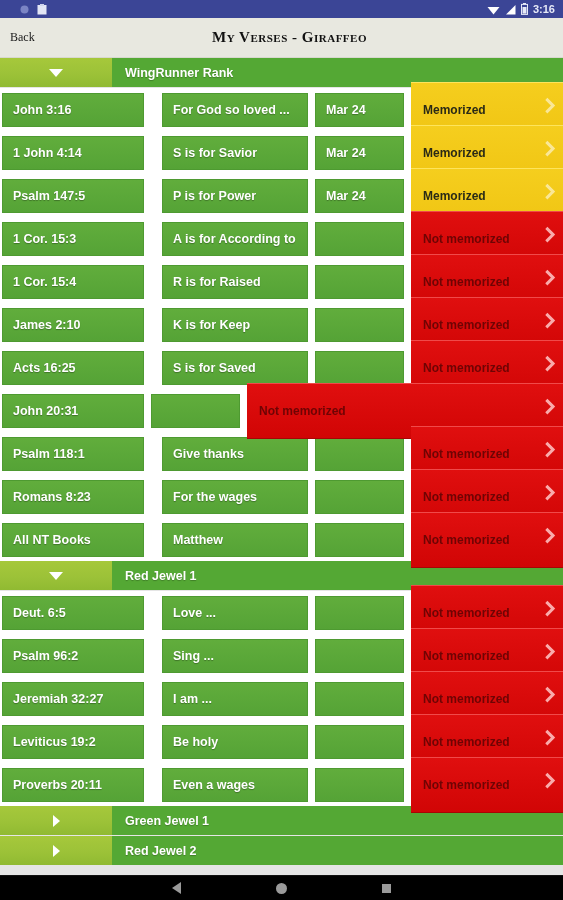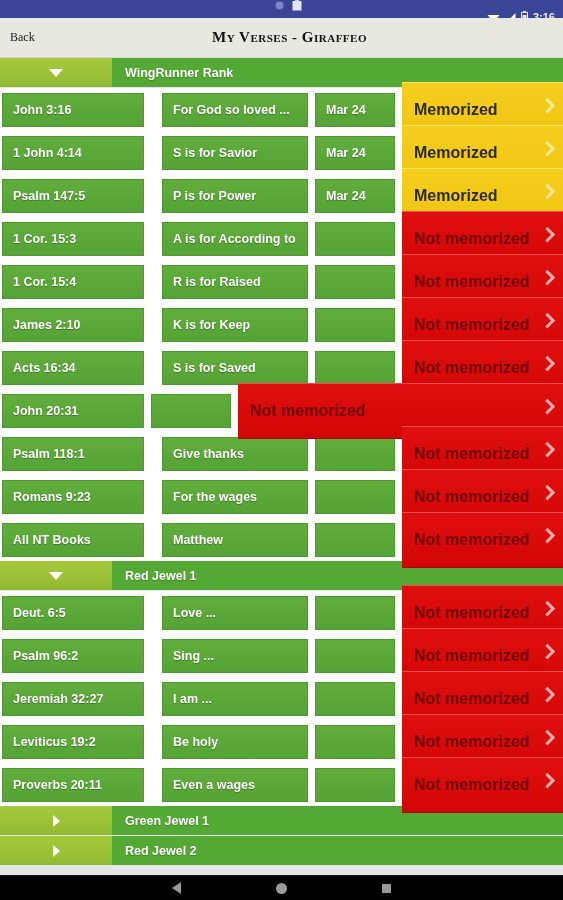--- a/index.html
+++ b/index.html
@@ -7,21 +7,21 @@
     width: 563px; height: 900px;
     background: #ffffff;
     font-family: "Liberation Sans", sans-serif;
     overflow: hidden;
   }
   .device { position: relative; width: 563px; height: 900px; background:#ffffff; }
 
   
   .statusbar {
     height: 18px; background:#3b4596; display:flex; align-items:center;
-    padding: 0 6px; color:#cdd2ee; font-size: 11px; flex-direction: column;
+    padding: 0 6px; color:#cdd2ee; font-size: 11px;
   }
   .sb-left { display:flex; align-items:center; gap:8px; margin-left: 14px;}
   .sb-right { margin-left:auto; display:flex; align-items:center; gap:5px; }
   .sb-ico { display:block; }
   .sb-time { font-size: 11px; color:#e6e9f7; letter-spacing:0px; font-weight:bold;
              font-family:"Liberation Sans", sans-serif; padding-right:2px;}
 
   
   .actionbar {
     height: 40px; background:#e8e8e0; position:relative;
@@ -63,25 +63,25 @@
   .cell {
     height: 34px; display:flex; align-items:center;
     background: linear-gradient(to bottom,#61ad3c 0%, #55a336 100%);
     border:1px solid #4e9a31;
     color:#ffffff; font-size:12.5px; font-weight:bold;
     text-shadow: 0 1px 1px rgba(0,0,0,.3);
     padding: 0 0 0 10px; overflow:hidden; white-space:nowrap;
   }
   .c-ref  { width:142px; margin-left:2px; }
   .c-txt  { width:146px; margin-left:18px; }
-  .c-date { width:80px;  margin-left:7px; }
+  .c-date { width:89px;  margin-left:7px; }
   .c-stat {
     flex:1; margin-left:7px; margin-right:0px; height:56px;
     position:relative; border:none; padding-left:12px;
-    font-size:16px;
+    font-size:12px;
   }
   .c-stat.memorized {
     background: linear-gradient(to bottom,#f5ce1e 0%, #f0c513 100%);
     color:#2a2a16; text-shadow:none; font-weight:bold;
     border-top:1px solid #fde45c; border-bottom:1px solid #d9b00c;
   }
   .c-stat.notmemorized {
     background: linear-gradient(to bottom,#e00f0f 0%, #d10505 100%);
     color:#6e0404; text-shadow:none; font-weight:bold;
     border-top:1px solid #f04a4a; border-bottom:1px solid #a80404;
@@ -194,21 +194,21 @@
       <div class="row">
         <div class="cell c-ref">James 2:10</div>
         <div class="cell c-txt">K is for Keep</div>
         <div class="cell c-date"></div>
         <div class="cell c-stat notmemorized">
           <span>Not memorized</span>
           <div class="chev"></div>
         </div>
       </div>
       <div class="row">
-        <div class="cell c-ref">Acts 16:34</div>
+        <div class="cell c-ref">Acts 16:25</div>
         <div class="cell c-txt">S is for Saved</div>
         <div class="cell c-date"></div>
         <div class="cell c-stat notmemorized">
           <span>Not memorized</span>
           <div class="chev"></div>
         </div>
       </div>
       <div class="row">
         <div class="cell c-ref">John 20:31</div>
         <div class="cell c-date"></div>
@@ -220,21 +220,21 @@
       <div class="row">
         <div class="cell c-ref">Psalm 118:1</div>
         <div class="cell c-txt">Give thanks</div>
         <div class="cell c-date"></div>
         <div class="cell c-stat notmemorized">
           <span>Not memorized</span>
           <div class="chev"></div>
         </div>
       </div>
       <div class="row">
-        <div class="cell c-ref">Romans 9:23</div>
+        <div class="cell c-ref">Romans 8:23</div>
         <div class="cell c-txt">For the wages</div>
         <div class="cell c-date"></div>
         <div class="cell c-stat notmemorized">
           <span>Not memorized</span>
           <div class="chev"></div>
         </div>
       </div>
       <div class="row">
         <div class="cell c-ref">All NT Books</div>
         <div class="cell c-txt">Matthew</div>

